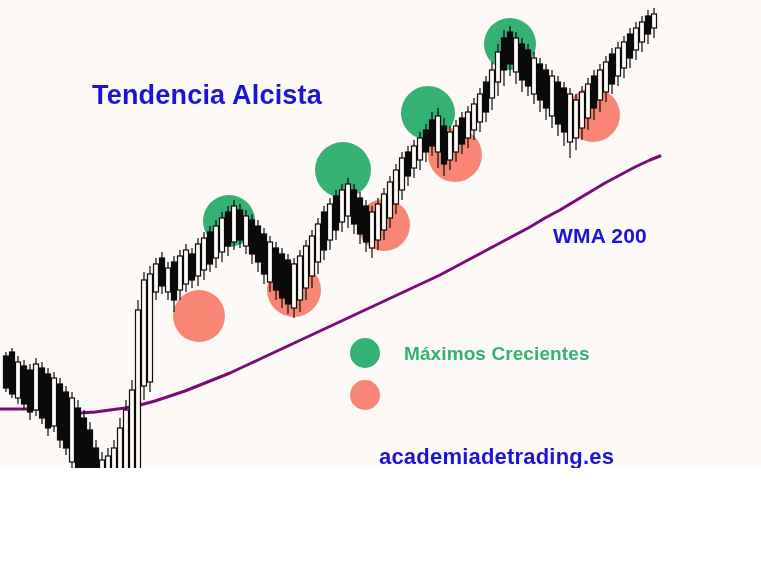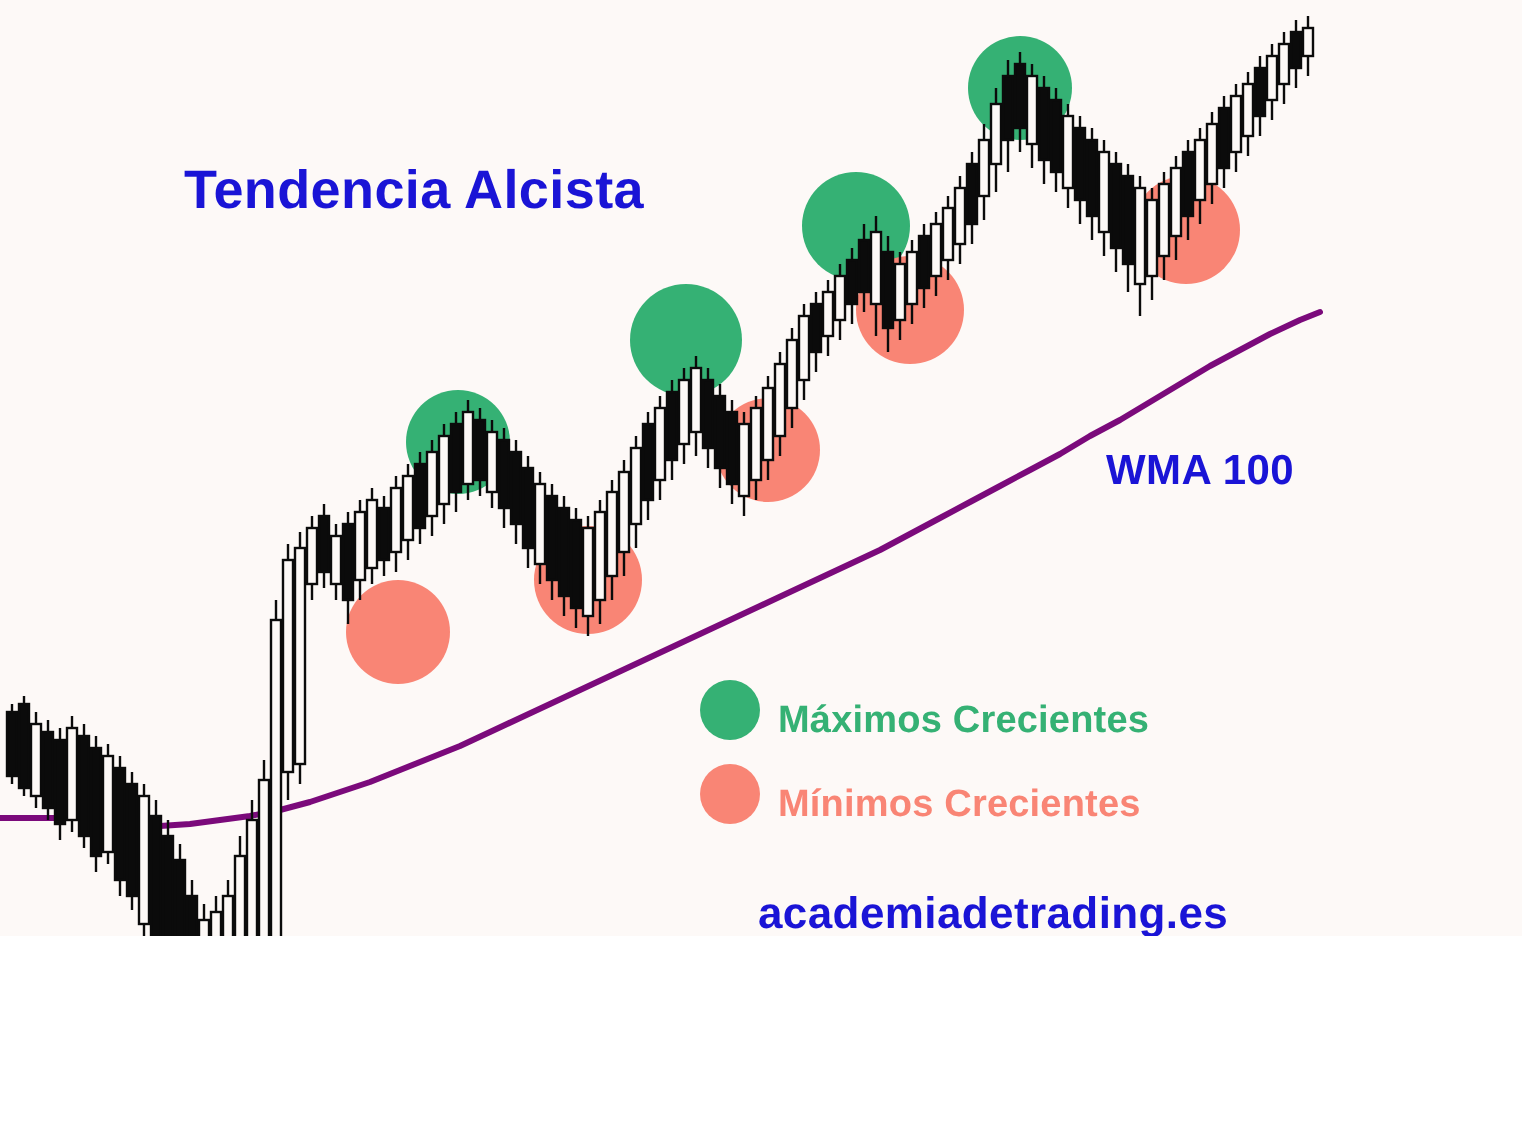--- a/index.html
+++ b/index.html
@@ -57,22 +57,22 @@
   #legend {
     position: absolute;
     left: 350px;
     top: 336px;
     display: flex;
     flex-direction: column;
     gap: 8px;
   }
   .legend-row {
     display: flex;
-    align-items: flex-end;
-    gap: 9px;
+    align-items: center;
+    gap: 24px;
     height: 34px;
   }
   .legend-swatch {
     width: 30px;
     height: 30px;
     border-radius: 50%;
     flex: 0 0 auto;
   }
   .legend-label {
     font-size: 19px;
@@ -322,28 +322,27 @@
         <rect x="639.5" y="22" width="5" height="20" fill="#fdf9f7" stroke="#0b0b0b" stroke-width="1.2"></rect>
         <line x1="648" x2="648" y1="10" y2="44" stroke="#0b0b0b" stroke-width="1.2"></line>
         <rect x="645.5" y="16" width="5" height="18" fill="#0b0b0b" stroke="#0b0b0b" stroke-width="1.2"></rect>
         <line x1="654" x2="654" y1="8" y2="38" stroke="#0b0b0b" stroke-width="1.2"></line>
         <rect x="651.5" y="14" width="5" height="14" fill="#fdf9f7" stroke="#0b0b0b" stroke-width="1.2"></rect>
       </g>
   </svg>
 
   <div class="overlay-text" id="chart-title">Tendencia Alcista</div>
 
-  <div class="overlay-text" id="wma-label">WMA 100</div>
+  <div class="overlay-text" id="wma-label">WMA 200</div>
 
   <div id="legend">
     <div class="legend-row">
       <span class="legend-swatch" id="sw-high" style="background: rgb(53, 177, 116);"></span>
       <span class="legend-label highs">Máximos Crecientes</span>
     </div>
     <div class="legend-row">
       <span class="legend-swatch" id="sw-low" style="background: rgb(249, 133, 117);"></span>
-      <span class="legend-label lows">Mínimos Crecientes</span>
     </div>
   </div>
 
   <div class="overlay-text" id="site-watermark">academiadetrading.es</div>
 
 </div>
 
 </body></html>

